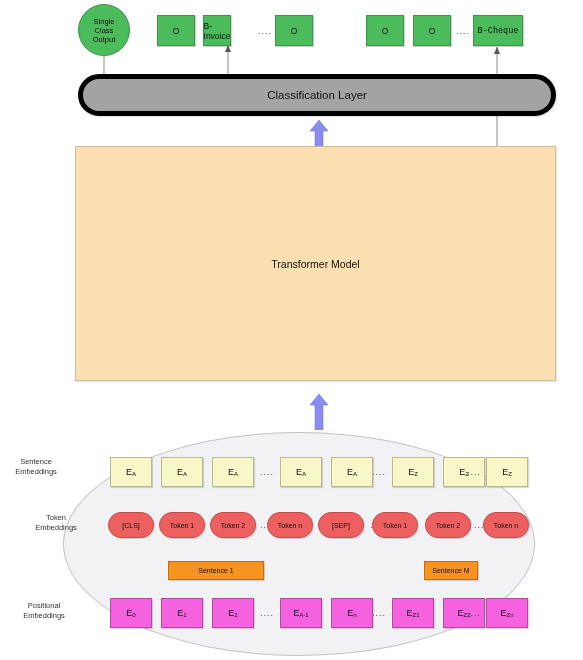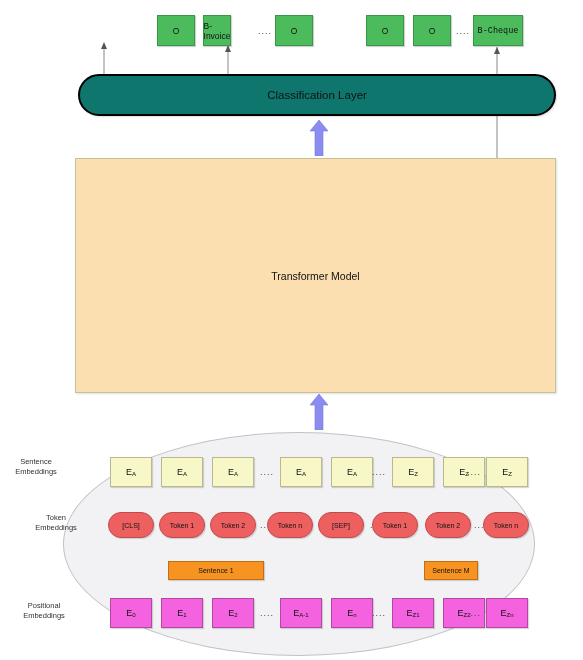--- a/index.html
+++ b/index.html
@@ -30,21 +30,21 @@
     box-shadow:1px 1px 1px rgba(0,0,0,.18);
   }
   .dots{
     color:#444;font-size:9px;letter-spacing:1px;
     display:flex;align-items:center;justify-content:center;
     height:12px;
   }
 
   
   .class-layer{
-    background:#0f766e;border:2px solid #000000;
+    background:#a3a3a3;border:5px solid #000000;
     border-radius:26px;
     display:flex;align-items:center;justify-content:center;
     font-size:11.5px;color:#111;
     box-shadow:1px 1px 2px rgba(0,0,0,.13);
   }
 
   
   .transformer{
     background:#FBDFB0;border:1px solid #c9c09a;
     display:flex;align-items:center;justify-content:center;
@@ -117,20 +117,27 @@
     <polygon points="290,535 287,542 293,542" fill="#555"></polygon>
 
     <line x1="395" y1="570" x2="395" y2="540" stroke="#8a8a8a" stroke-width="1"></line>
     <polygon points="395,535 392,542 398,542" fill="#555"></polygon>
     <line x1="395" y1="570" x2="424" y2="570" stroke="#8a8a8a" stroke-width="1"></line>
     <line x1="478" y1="570" x2="505" y2="570" stroke="#8a8a8a" stroke-width="1"></line>
     <line x1="505" y1="570" x2="505" y2="540" stroke="#8a8a8a" stroke-width="1"></line>
     <polygon points="505,535 502,542 508,542" fill="#555"></polygon>
   </svg>
 
+  <div class="abs circle-node" style="left:78px;top:4px;">
+    <div>
+      <div>Single</div>
+      <div>Class</div>
+      <div>Output</div>
+    </div>
+  </div>
 
   <div class="abs tag-box" style="left:157px;top:15px;width:38px;">
     <span>O</span>
   </div>
   <div class="abs tag-box" style="left:203px;top:15px;width:28px;">
     <span>B-Invoice</span>
   </div>
   <div class="abs dots" style="left:256px;top:25px;width:18px;">....</div>
   <div class="abs tag-box" style="left:275px;top:15px;width:38px;">
     <span>O</span>
@@ -148,21 +155,21 @@
   </div>
 
   <div class="abs class-layer" style="left:78px;top:74px;width:478px;height:42px;">
     <span>Classification Layer</span>
   </div>
 
   <svg class="abs uparrow" style="left:310px;top:120px;" viewBox="0 0 18 36">
     <polygon points="9,0 18,11 13,11 13,36 5,36 5,11 0,11" fill="#8A8CF0" stroke="#7577e0" stroke-width="0.6"></polygon>
   </svg>
 
-  <div class="abs transformer" style="left:75px;top:158px;width:481px;height:235px;">
+  <div class="abs transformer" style="left:75px;top:146px;width:481px;height:235px;">
     <span>Transformer Model</span>
   </div>
 
   <svg class="abs uparrow" style="left:310px;top:394px;" viewBox="0 0 18 36">
     <polygon points="9,0 18,11 13,11 13,36 5,36 5,11 0,11" fill="#8A8CF0" stroke="#7577e0" stroke-width="0.6"></polygon>
   </svg>
 
   <div class="abs group-ellipse" style="left:63px;top:432px;width:472px;height:224px;"></div>
 
   <div class="abs row-label" style="left:0;top:457px;width:72px;">

